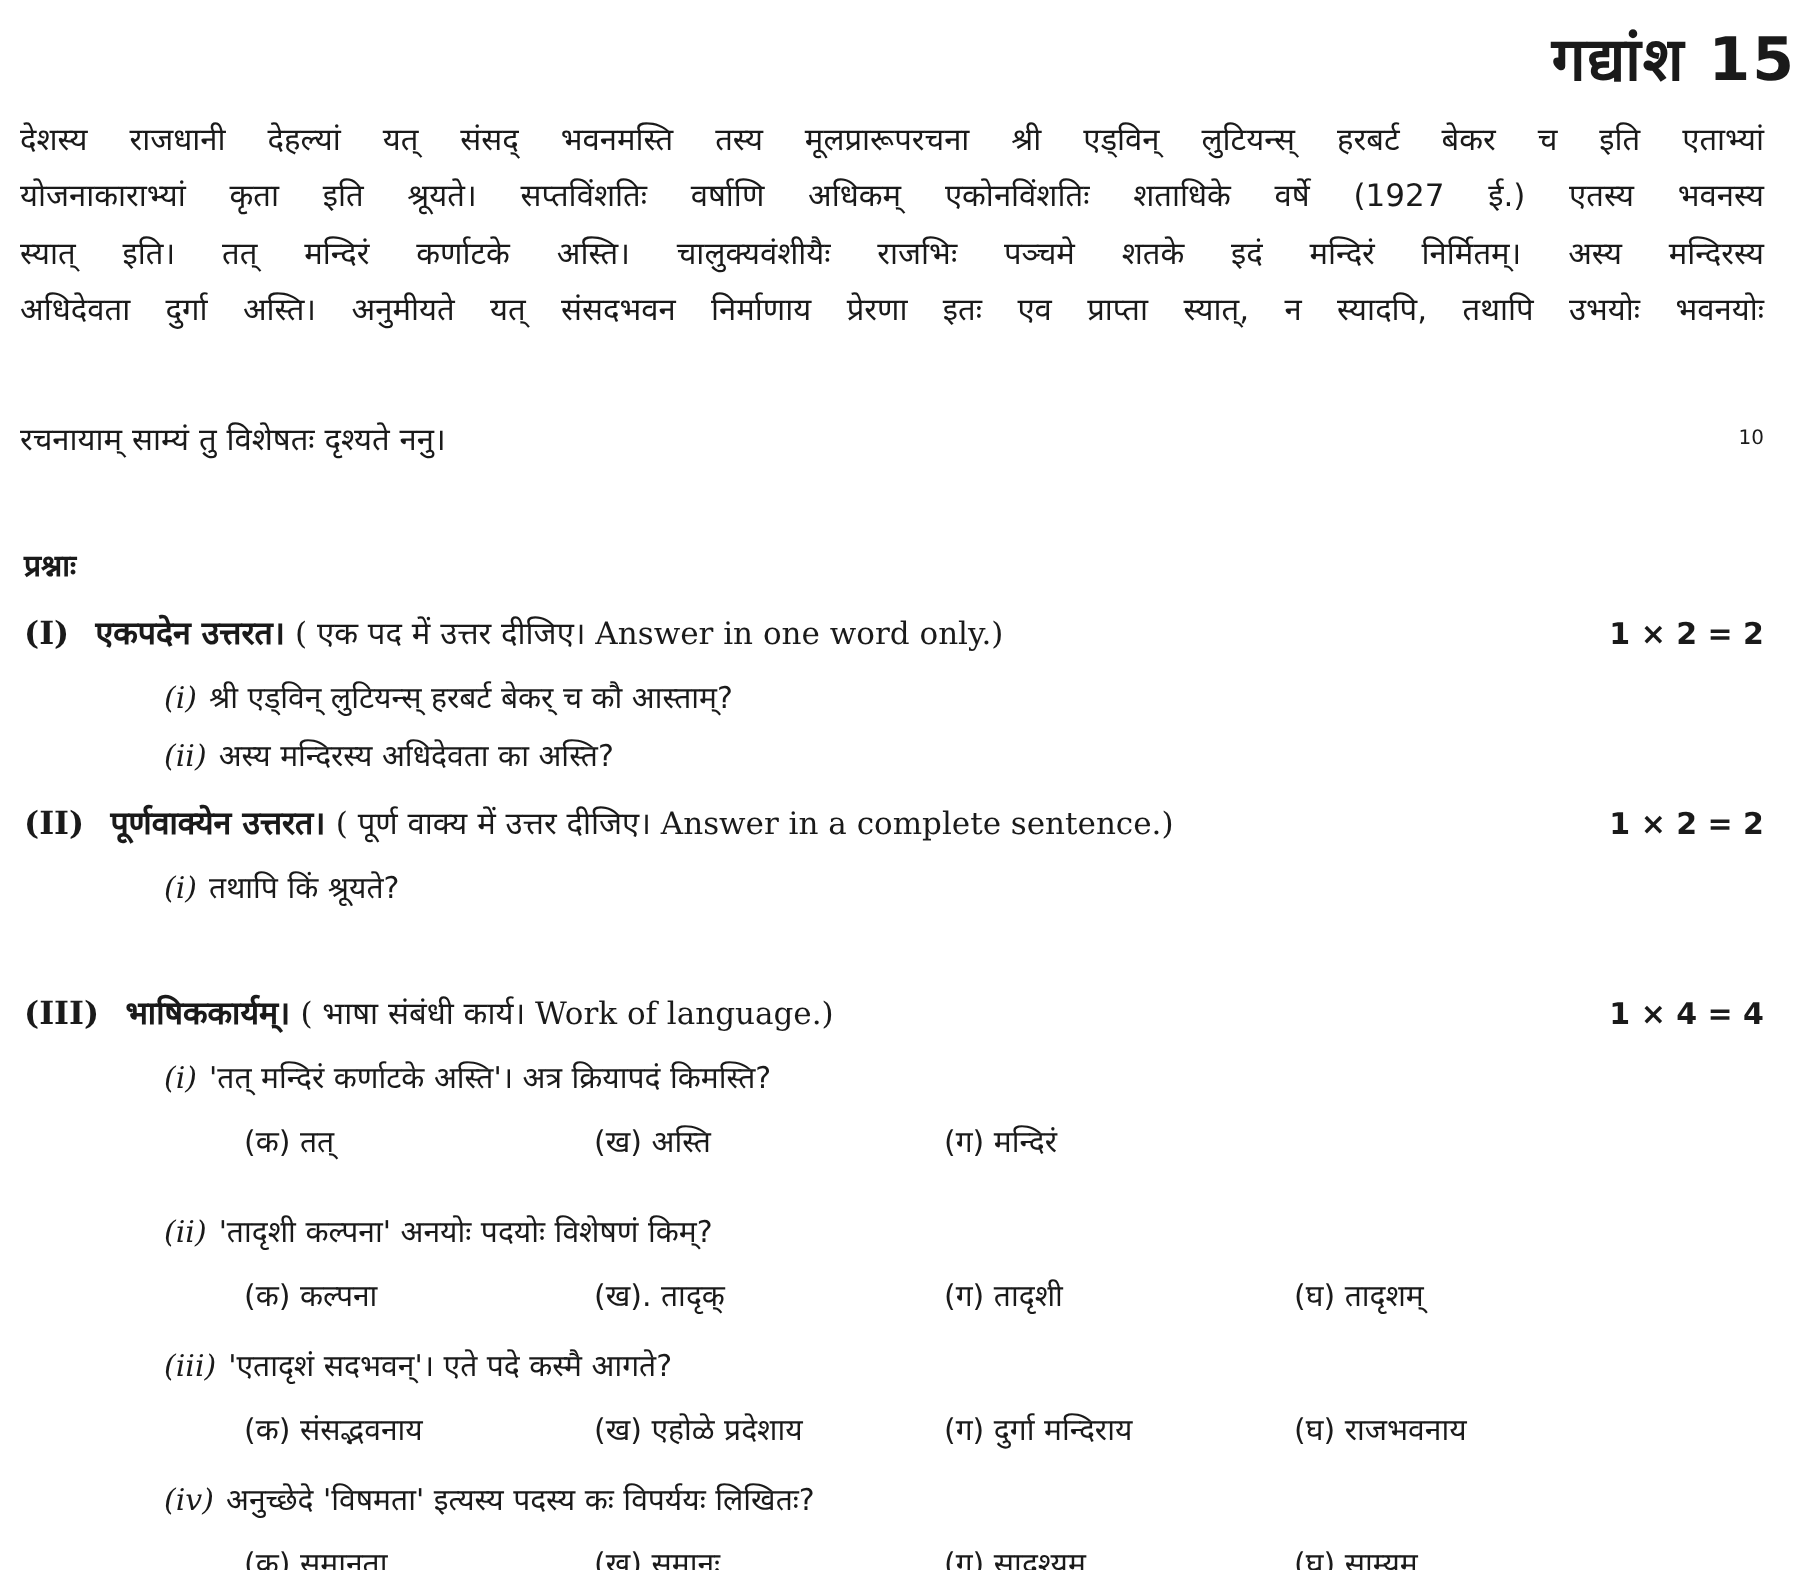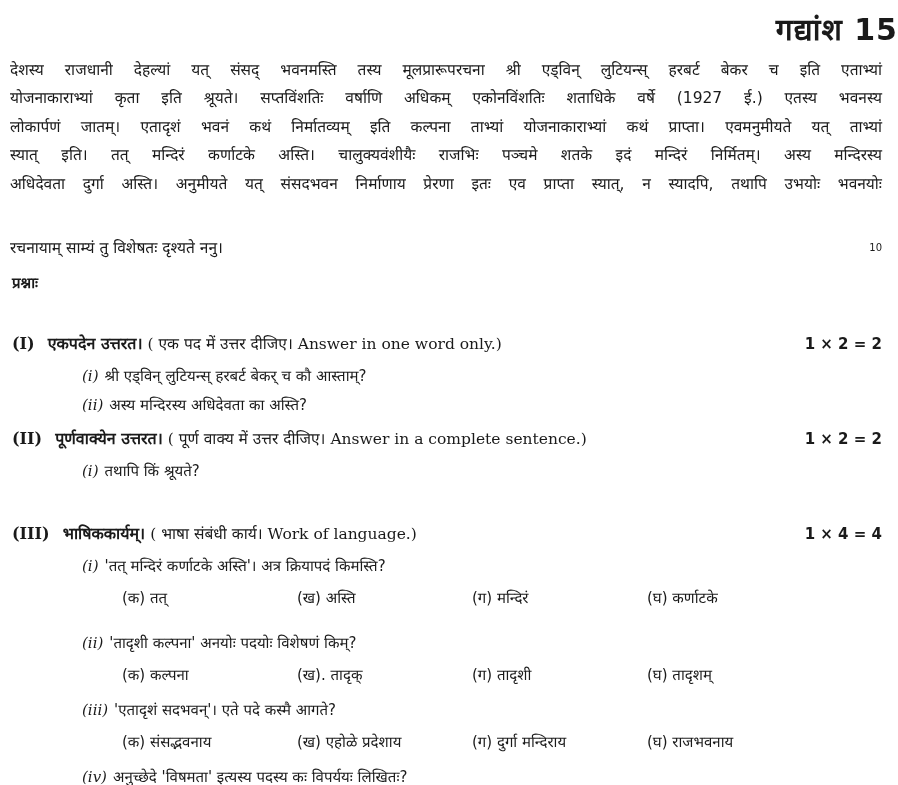--- a/index.html
+++ b/index.html
@@ -19,42 +19,41 @@
     font-size: 15.5px; line-height: 28.4px; text-align: justify;
     text-align-last: justify;
   }
   .passage .last { text-align-last: left; display: flex; justify-content: space-between; margin-top: 36px; }
   .passage .linenum { font-size: 10px; }
   .qhead {
     position: absolute; top: 272px; left: 12px;
     font-size: 15px; font-weight: bold;
   }
   .section {
-    position: absolute; left: 12px; width: 870px; margin-top: 27px;
+    position: absolute; left: 12px; width: 870px;
   }
   .sec-row { display: flex; justify-content: space-between; align-items: baseline; height: 30px; }
   .sec-left { font-size: 16px; }
   .roman { font-family: "DejaVu Serif", serif; font-weight: bold; font-size: 16px; margin-right: 8px; }
   .sec-title { font-weight: bold; }
   .sec-note { font-family: "DejaVu Serif", serif; font-size: 15.5px; }
   .marks { font-weight: bold; font-size: 15px; }
   .q { margin-left: 70px; font-size: 15px; height: 29px; line-height: 29px; }
   .qnum { font-family: "DejaVu Serif", serif; font-style: italic; margin-right: 6px; }
   .opts { display: flex; margin-left: 110px; font-size: 15px; height: 38px; line-height: 34px; }
   .opt { width: 175px; }
 </style>
 </head>
 <body>
 
 <div class="title">गद्यांश 15</div>
 
 <div class="passage">
   <div>देशस्य राजधानी देहल्यां यत् संसद् भवनमस्ति तस्य मूलप्रारूपरचना श्री एड्विन् लुटियन्स् हरबर्ट बेकर च इति एताभ्यां</div>
   <div>योजनाकाराभ्यां कृता इति श्रूयते। सप्तविंशतिः वर्षाणि अधिकम् एकोनविंशतिः शताधिके वर्षे (1927 ई.) एतस्य भवनस्य</div>
-  <div>लोकार्पणं जातम्। एतादृशं भवनं कथं निर्मातव्यम् इति कल्पना ताभ्यां योजनाकाराभ्यां कथं प्राप्ता। एवमनुमीयते यत् ताभ्यां</div>
   <div>स्यात् इति। तत् मन्दिरं कर्णाटके अस्ति। चालुक्यवंशीयैः राजभिः पञ्चमे शतके इदं मन्दिरं निर्मितम्। अस्य मन्दिरस्य</div>
   <div>अधिदेवता दुर्गा अस्ति। अनुमीयते यत् संसदभवन निर्माणाय प्रेरणा इतः एव प्राप्ता स्यात्, न स्यादपि, तथापि उभयोः भवनयोः</div>
   <div class="last">
     <span>रचनायाम् साम्यं तु विशेषतः दृश्यते ननु।</span>
     <span class="linenum">10</span>
   </div>
 </div>
 
 <div class="qhead">प्रश्नाः</div>
 
@@ -91,21 +90,20 @@
       <span class="sec-note">( भाषा संबंधी कार्य। Work of language.)</span>
     </div>
     <span class="marks">1 × 4 = 4</span>
   </div>
 
   <div class="q"><span class="qnum">(i)</span><span>'तत् मन्दिरं कर्णाटके अस्ति'। अत्र क्रियापदं किमस्ति?</span></div>
   <div class="opts">
     <span class="opt">(क) तत्</span>
     <span class="opt">(ख) अस्ति</span>
     <span class="opt">(ग) मन्दिरं</span>
-    <span class="opt">(घ) कर्णाटके</span>
   </div>
   <div style="height:10px"></div>
 
   <div class="q"><span class="qnum">(ii)</span><span>'तादृशी कल्पना' अनयोः पदयोः विशेषणं किम्?</span></div>
   <div class="opts">
     <span class="opt">(क) कल्पना</span>
     <span class="opt">(ख). तादृक्</span>
     <span class="opt">(ग) तादृशी</span>
     <span class="opt">(घ) तादृशम्</span>
   </div>

